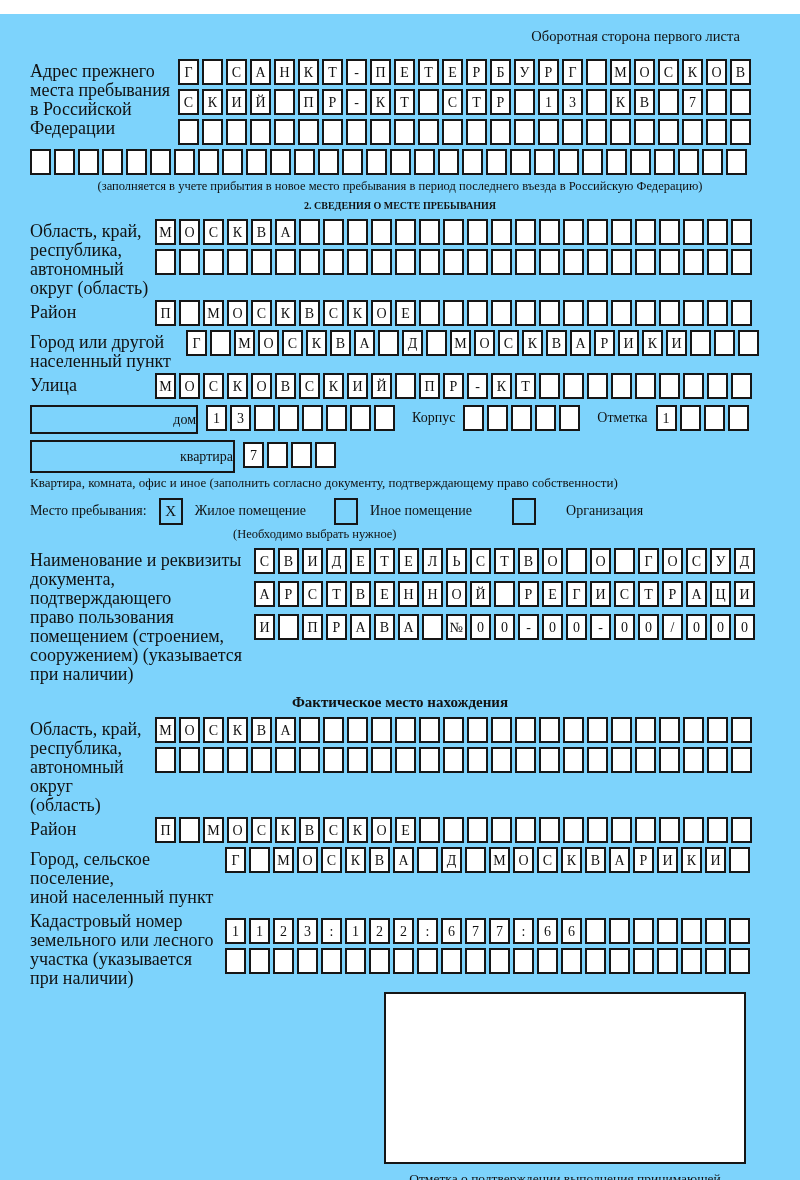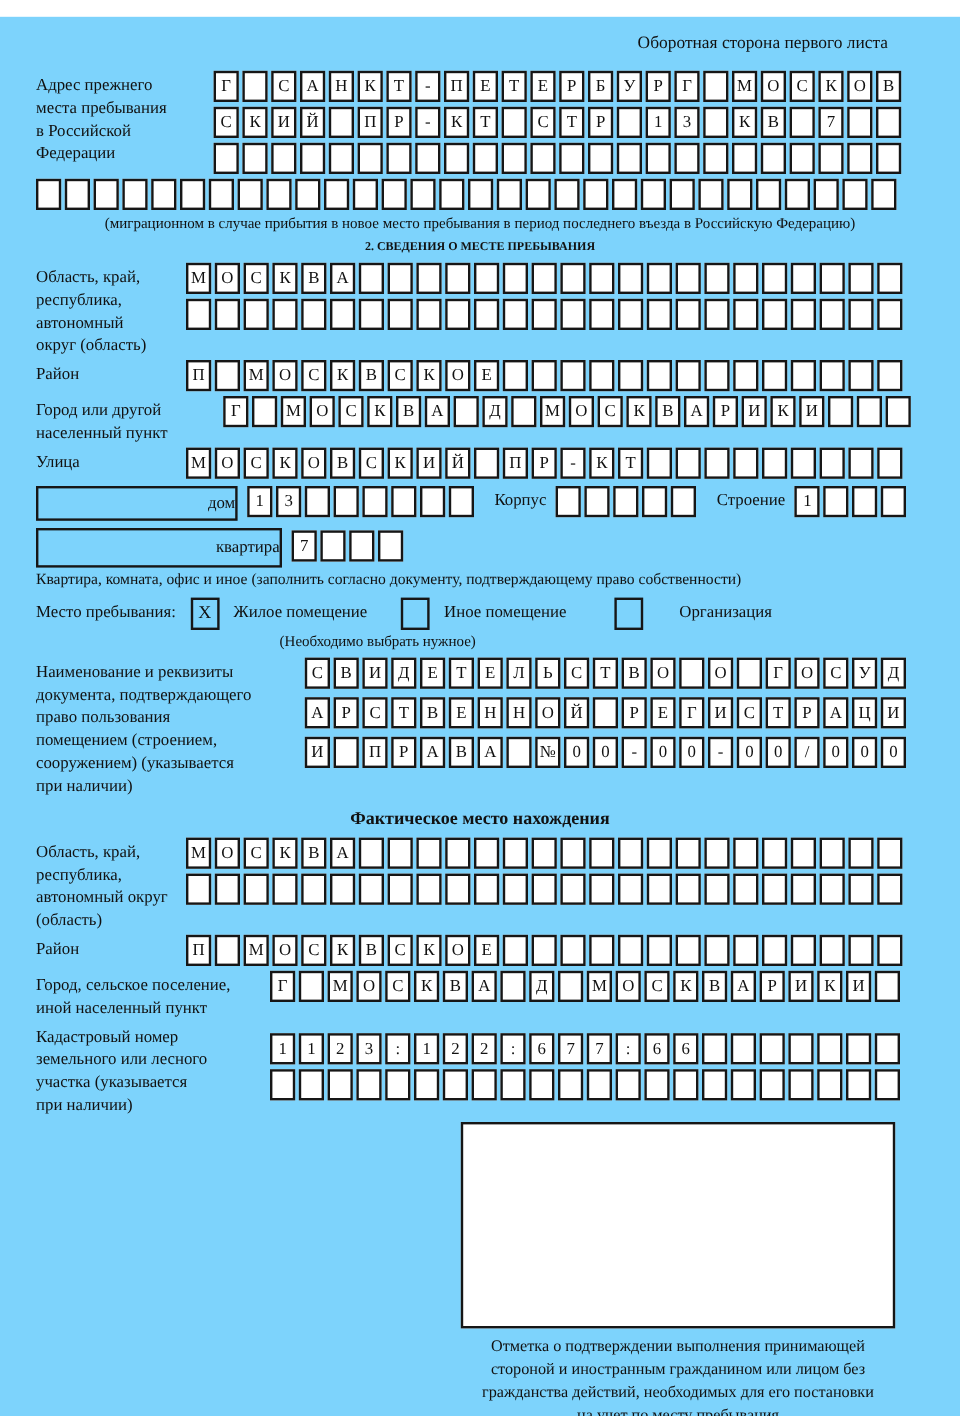--- a/index.html
+++ b/index.html
@@ -15,21 +15,21 @@
     overflow:hidden;
   }
   .corner-note {
     text-align:right;
     font-size:14.5px;
     padding-right:30px;
     margin-bottom:14px;
   }
   .lbl {
     white-space:pre-line;
-    font-size:14px;
+    font-size:18px;
     line-height:19px;
     padding-top:3px;
     flex:0 0 auto;
   }
   .flexrow { display:flex; align-items:flex-start; }
   .cellcol > .cells { margin-bottom:2px; }
   .cells { white-space:nowrap; height:28px; }
   .cell {
     display:inline-block;
     width:21px; height:26px;
@@ -94,21 +94,21 @@
 места пребывания
 в Российской
 Федерации</div>
       <div class="cellcol">
         <div class="cells"><span class="cell">Г</span><span class="cell"></span><span class="cell">С</span><span class="cell">А</span><span class="cell">Н</span><span class="cell">К</span><span class="cell">Т</span><span class="cell">-</span><span class="cell">П</span><span class="cell">Е</span><span class="cell">Т</span><span class="cell">Е</span><span class="cell">Р</span><span class="cell">Б</span><span class="cell">У</span><span class="cell">Р</span><span class="cell">Г</span><span class="cell"></span><span class="cell">М</span><span class="cell">О</span><span class="cell">С</span><span class="cell">К</span><span class="cell">О</span><span class="cell">В</span></div>
         <div class="cells"><span class="cell">С</span><span class="cell">К</span><span class="cell">И</span><span class="cell">Й</span><span class="cell"></span><span class="cell">П</span><span class="cell">Р</span><span class="cell">-</span><span class="cell">К</span><span class="cell">Т</span><span class="cell"></span><span class="cell">С</span><span class="cell">Т</span><span class="cell">Р</span><span class="cell"></span><span class="cell">1</span><span class="cell">3</span><span class="cell"></span><span class="cell">К</span><span class="cell">В</span><span class="cell"></span><span class="cell">7</span><span class="cell"></span><span class="cell"></span></div>
         <div class="cells"><span class="cell"></span><span class="cell"></span><span class="cell"></span><span class="cell"></span><span class="cell"></span><span class="cell"></span><span class="cell"></span><span class="cell"></span><span class="cell"></span><span class="cell"></span><span class="cell"></span><span class="cell"></span><span class="cell"></span><span class="cell"></span><span class="cell"></span><span class="cell"></span><span class="cell"></span><span class="cell"></span><span class="cell"></span><span class="cell"></span><span class="cell"></span><span class="cell"></span><span class="cell"></span><span class="cell"></span></div>
       </div>
     </div>
     <div class="cells"><span class="cell"></span><span class="cell"></span><span class="cell"></span><span class="cell"></span><span class="cell"></span><span class="cell"></span><span class="cell"></span><span class="cell"></span><span class="cell"></span><span class="cell"></span><span class="cell"></span><span class="cell"></span><span class="cell"></span><span class="cell"></span><span class="cell"></span><span class="cell"></span><span class="cell"></span><span class="cell"></span><span class="cell"></span><span class="cell"></span><span class="cell"></span><span class="cell"></span><span class="cell"></span><span class="cell"></span><span class="cell"></span><span class="cell"></span><span class="cell"></span><span class="cell"></span><span class="cell"></span><span class="cell"></span></div>
-    <div class="note center">(миграционном в случае прибытия в новое место пребывания в период последнего въезда в Российскую Федерацию)</div>
+    <div class="note center">(заполняется в учете прибытия в новое место пребывания в период последнего въезда в Российскую Федерацию)</div>
   </div>
 
   <div class="sec-title">2. СВЕДЕНИЯ О МЕСТЕ ПРЕБЫВАНИЯ</div>
 
   <div class="flexrow blockgap">
     <div class="lbl w125">Область, край,
 республика,
 автономный
 округ (область)</div>
     <div class="cellcol">
@@ -131,21 +131,21 @@
   <div class="flexrow blockgap">
     <div class="lbl w125">Улица</div>
     <div class="cells"><span class="cell">М</span><span class="cell">О</span><span class="cell">С</span><span class="cell">К</span><span class="cell">О</span><span class="cell">В</span><span class="cell">С</span><span class="cell">К</span><span class="cell">И</span><span class="cell">Й</span><span class="cell"></span><span class="cell">П</span><span class="cell">Р</span><span class="cell">-</span><span class="cell">К</span><span class="cell">Т</span><span class="cell"></span><span class="cell"></span><span class="cell"></span><span class="cell"></span><span class="cell"></span><span class="cell"></span><span class="cell"></span><span class="cell"></span><span class="cell"></span></div>
   </div>
 
   <div class="houserow">
     <div class="labelbox dom">дом</div>
     <div class="cells"><span class="cell">1</span><span class="cell">3</span><span class="cell"></span><span class="cell"></span><span class="cell"></span><span class="cell"></span><span class="cell"></span><span class="cell"></span></div>
     <div class="inline-lbl">Корпус</div>
     <div class="cells"><span class="cell"></span><span class="cell"></span><span class="cell"></span><span class="cell"></span><span class="cell"></span></div>
-    <div class="inline-lbl">Строение</div>
+    <div class="inline-lbl">Отметка</div>
     <div class="cells"><span class="cell">1</span><span class="cell"></span><span class="cell"></span><span class="cell"></span></div>
   </div>
 
   <div class="houserow">
     <div class="labelbox kv">квартира</div>
     <div class="cells" style="padding-top:4px"><span class="cell">7</span><span class="cell"></span><span class="cell"></span><span class="cell"></span></div>
   </div>
   <div class="leftnote">Квартира, комната, офис и иное (заполнить согласно документу, подтверждающему право собственности)</div>
 
   <div class="checkrow">

